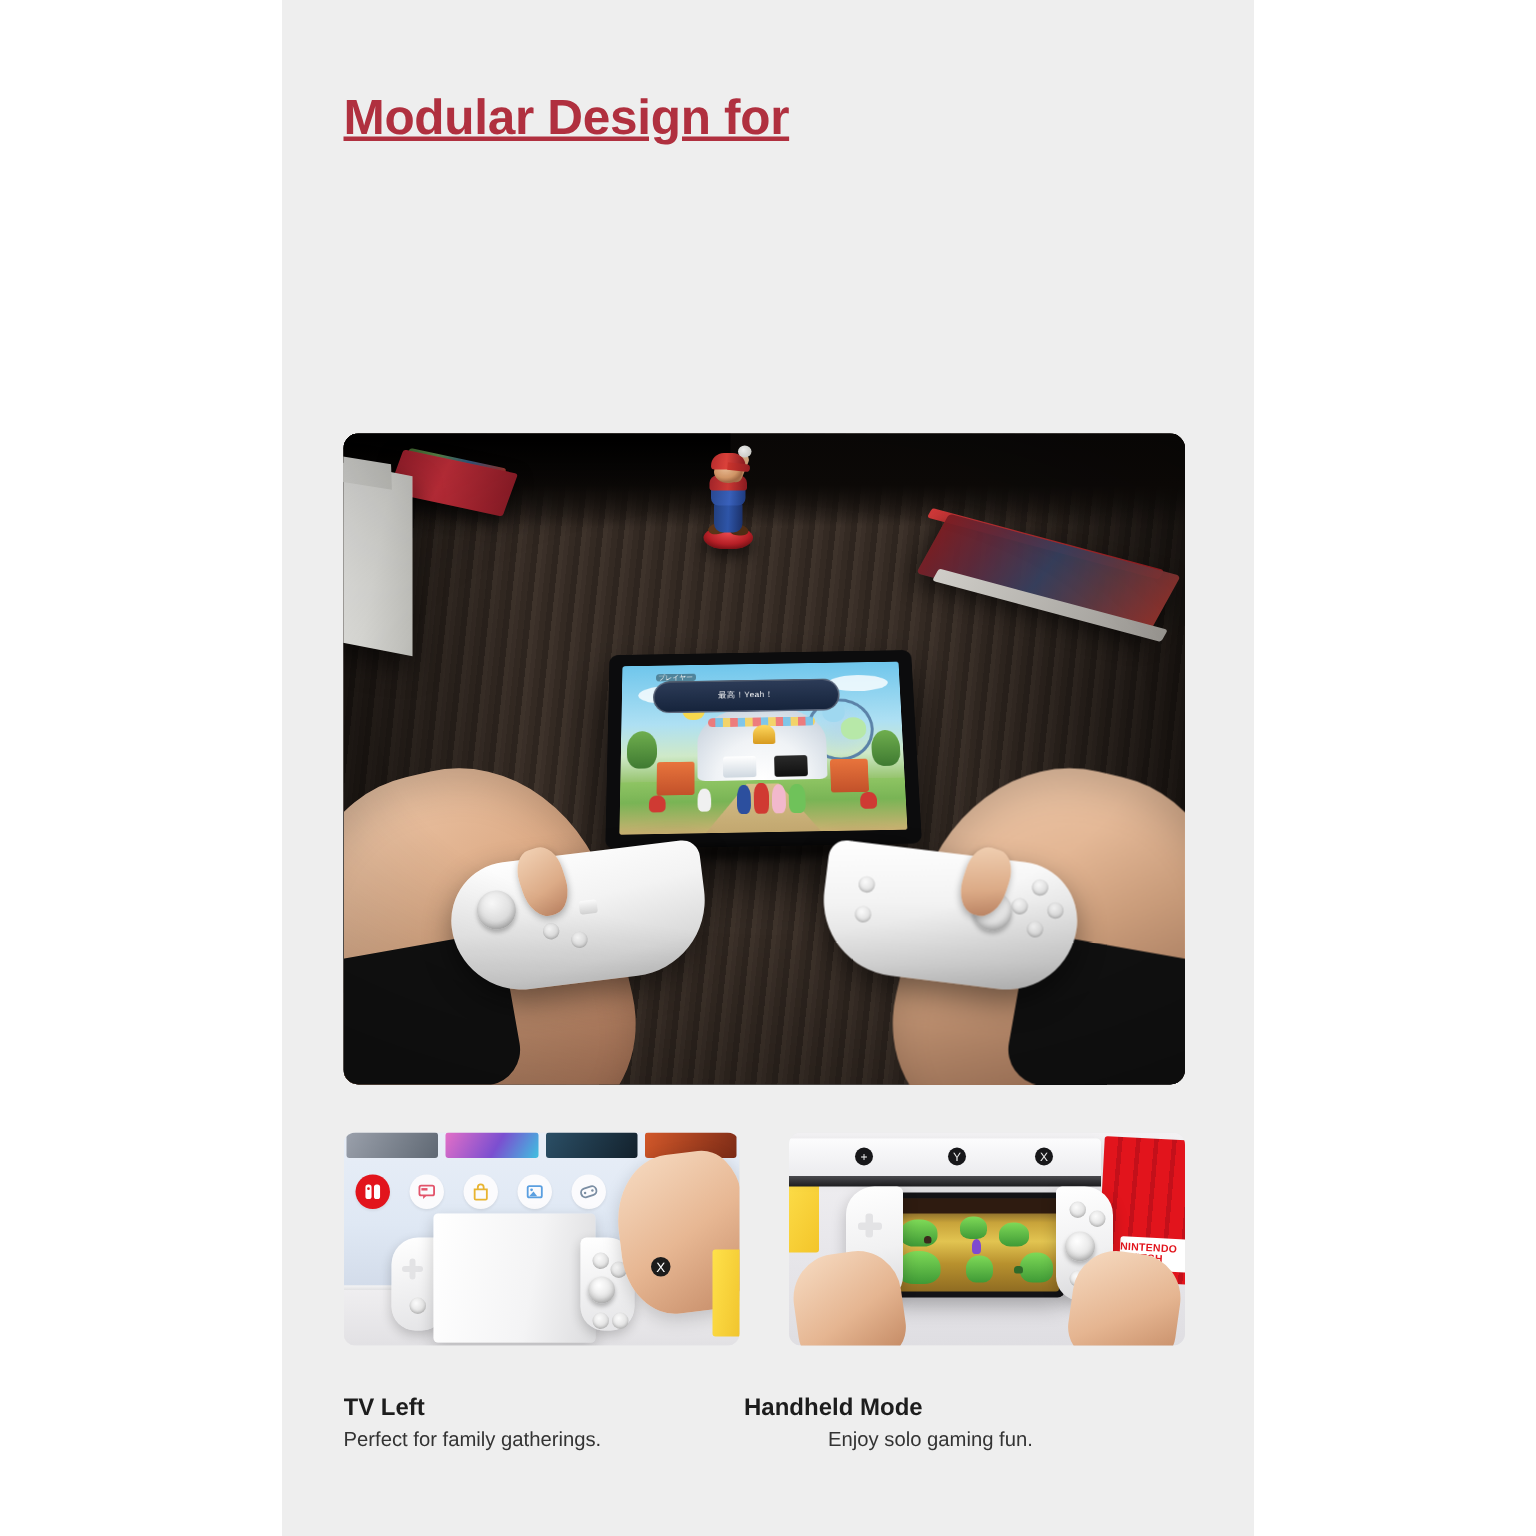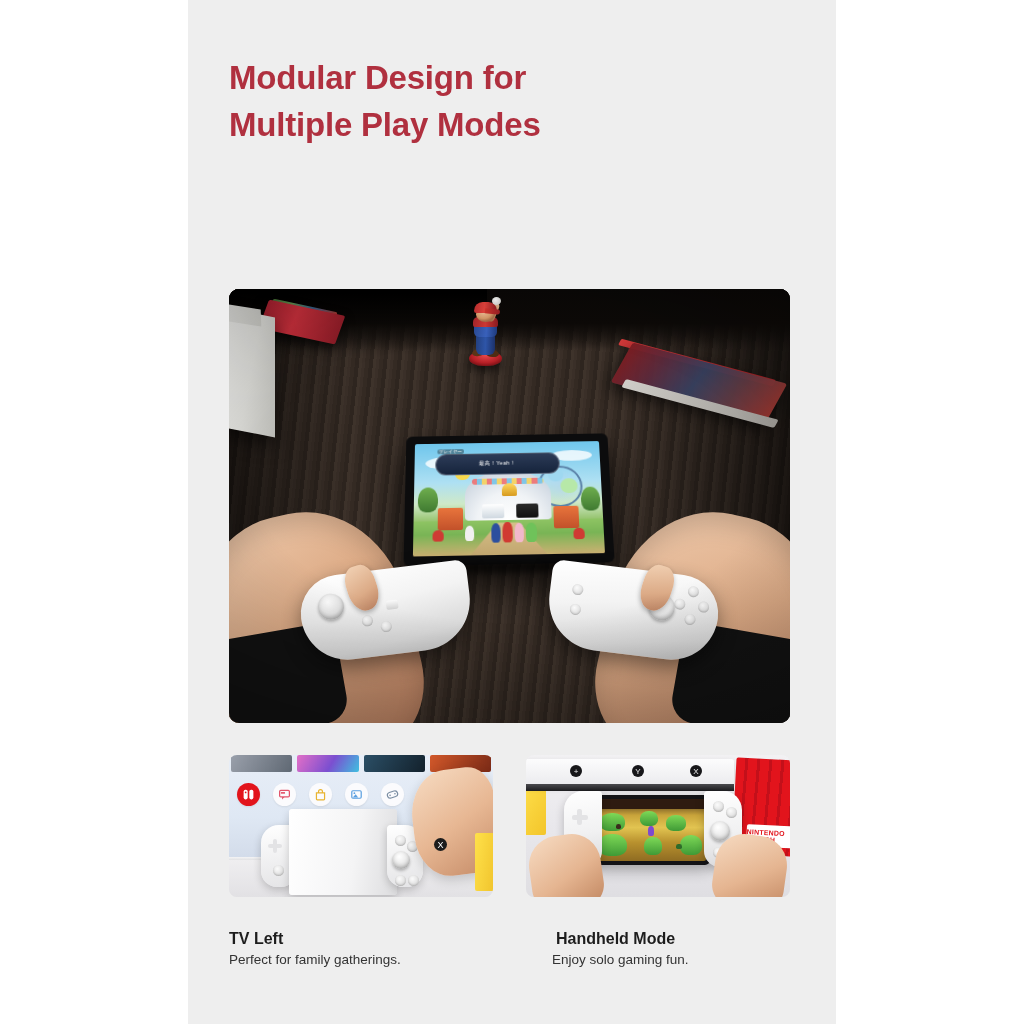--- a/index.html
+++ b/index.html
@@ -33,21 +33,21 @@
     position: absolute;
     left: 229px;
     top: 55px;
     width: 600px;
     color: #b0303f;
     font-size: 33px;
     font-weight: bold;
     line-height: 1.42;
     letter-spacing: -0.2px;
   }
-  #headline .hl-line { display: block; white-space: nowrap; }
+  #headline .hl-line { display: block; white-space: nowrap; text-decoration: underline; }
 
   
   #subcopy {
     position: absolute;
     left: 229px;
     top: 180px;
     width: 590px;
     color: #2b2b2b;
     font-size: 15.4px;
     line-height: 1.95;
@@ -463,32 +463,31 @@
     top: 930px;
   }
   .cap-sub {
     position: absolute;
     color: #333333;
     font-size: 13.5px;
     top: 952px;
   }
   #cap-tv-title { left: 229px; }
   #cap-tv-sub { left: 229px; }
-  #cap-hh-title { left: 556px; }
+  #cap-hh-title { left: 496px; }
   #cap-hh-sub { left: 552px; }
 </style>
 </head>
 <body>
 
 <div id="page">
   <div id="panel"></div>
 
   <div id="headline">
     <span class="hl-line">Modular Design for</span>
-    <span class="hl-line">Multiple Play Modes</span>
   </div>
 
   <div id="subcopy">
   </div>
 
   <div id="hero">
     <div class="ph desk"></div>
     <div class="ph backwall"></div>
     <div class="ph backwall2"></div>
 

